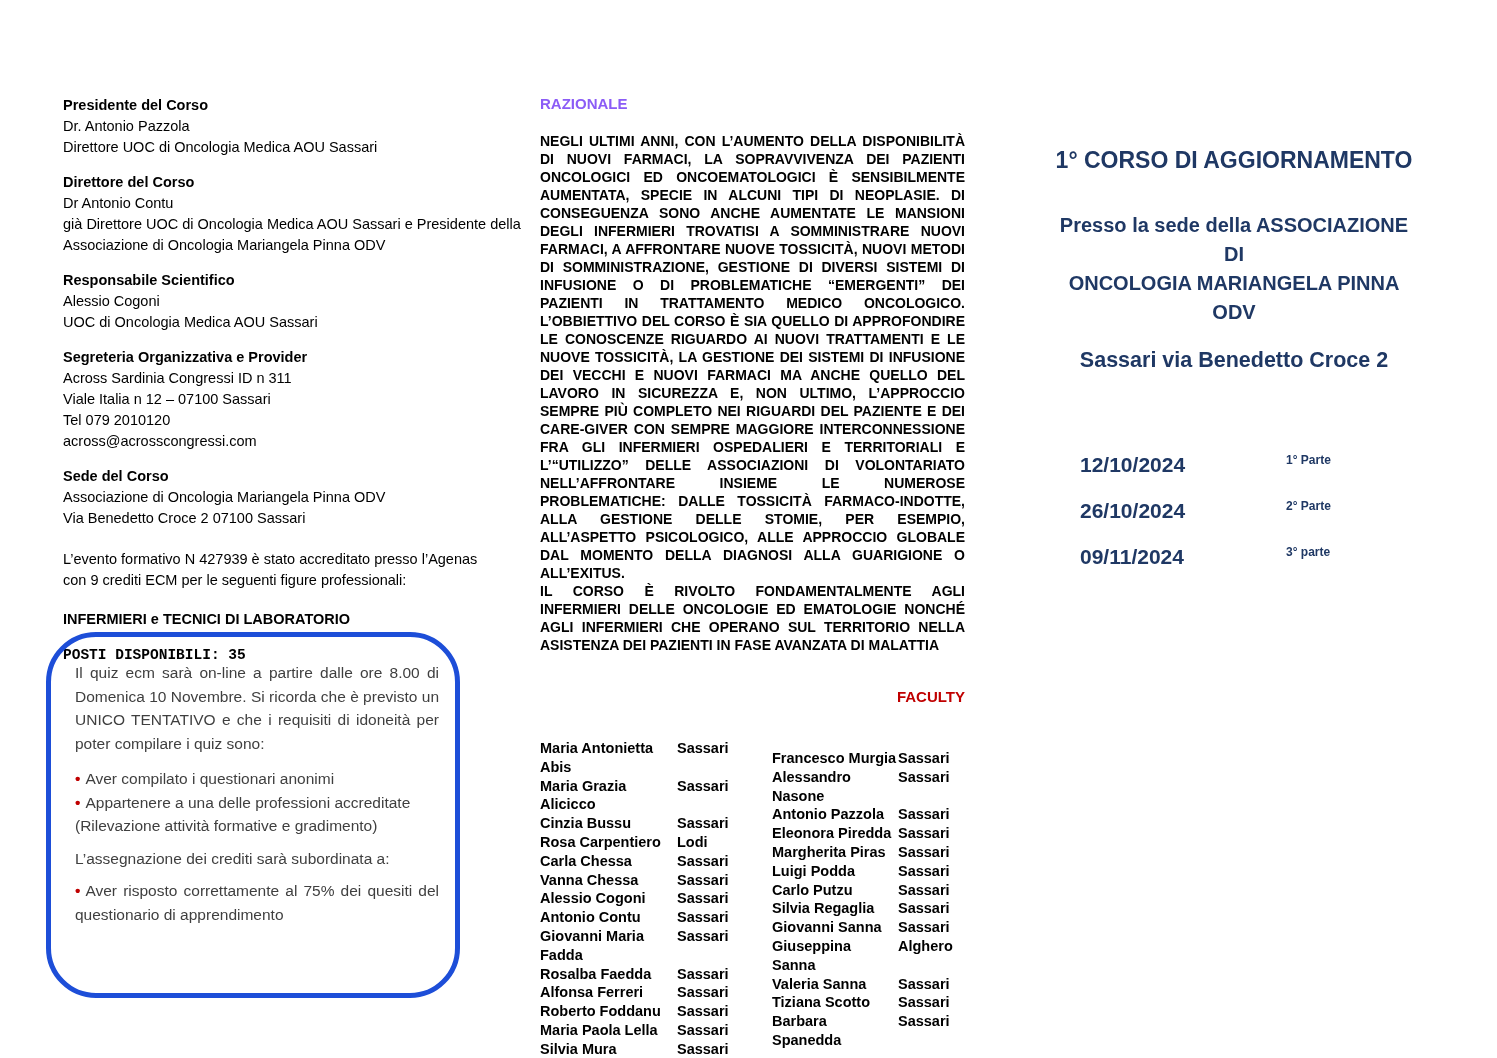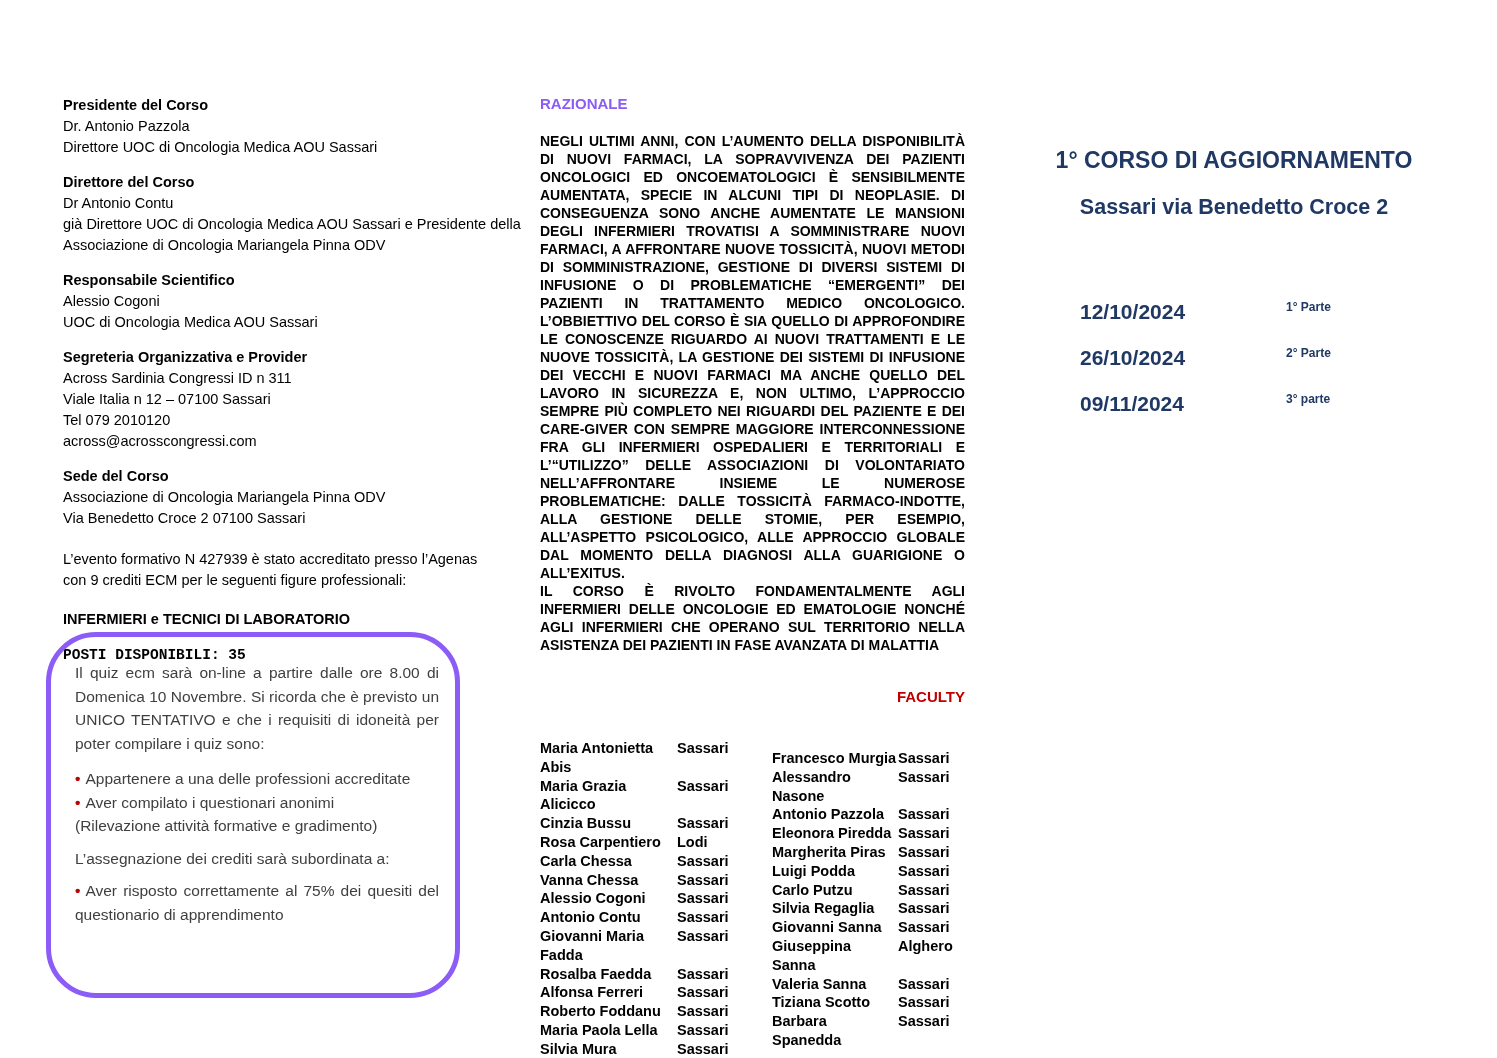--- a/index.html
+++ b/index.html
@@ -12,21 +12,21 @@
   
   .panel-left { position:absolute; left:63px; top:95px; width:462px; }
   .section { margin-bottom:14px; font-size:14.5px; line-height:21px; }
   .sec-heading { font-weight:700; }
   .acc-block { margin-top:20px; font-size:14.5px; line-height:21px; }
   .professions { margin-top:20px; font-size:14.5px; font-weight:700; }
   .seats { margin-top:20px; font-size:14.5px; font-weight:700;font-family:Liberation Mono, monospace; }
 
   .quiz-box {
     position:absolute; left:46px; top:632px; width:414px; height:366px;
-    border:5px solid #8b5cf6; border-radius:50px;
+    border:5px solid #1d4ed8; border-radius:50px;
     padding:24px 16px 10px 24px;
     color:#3F3F3F; font-size:15.5px; line-height:23.5px;
     text-align:justify;
   }
   .quiz-box .q-para { text-align:justify; }
   .q-gap-lg { height:12px; }
   .q-gap-sm { height:9px; }
   .dot { color:#C00000; font-weight:700; margin-right:5px; }
 
   
@@ -110,24 +110,24 @@
   </div>
 
   <div class="professions">INFERMIERI e TECNICI DI LABORATORIO</div>
   <div class="seats">POSTI DISPONIBILI: 35</div>
 </div>
 
 <div class="quiz-box">
   <div class="q-para">Il quiz ecm sarà on-line a partire dalle ore 8.00 di Domenica 10 Novembre. Si ricorda che è previsto un UNICO TENTATIVO e che i requisiti di idoneità per poter compilare i quiz sono:</div>
   <div class="q-gap-lg"></div>
   <div class="q-bullet">
+    <span class="dot">•</span><span>Aver compilato i questionari anonimi</span>
+  </div>
+  <div class="q-bullet">
     <span class="dot">•</span><span>Appartenere a una delle professioni accreditate</span>
-  </div>
-  <div class="q-bullet">
-    <span class="dot">•</span><span>Aver compilato i questionari anonimi</span>
   </div>
   <div class="q-para">(Rilevazione attività formative e gradimento)</div>
   <div class="q-gap-sm"></div>
   <div class="q-para">L’assegnazione dei crediti sarà subordinata a:</div>
   <div class="q-gap-sm"></div>
   <div class="q-bullet">
     <span class="dot">•</span><span>Aver risposto correttamente al 75% dei quesiti del questionario di apprendimento</span>
   </div>
 </div>
 
@@ -253,20 +253,24 @@
         <span class="f-city">Sassari</span>
       </div>
       </div>
   </div>
 </div>
 
 <div class="panel-right">
   <div class="kicker">1° CORSO DI AGGIORNAMENTO</div>
 
 
+  <div class="venue">
+      <div class="venue-line">Presso la sede della ASSOCIAZIONE DI</div>
+      <div class="venue-line">ONCOLOGIA MARIANGELA PINNA ODV</div>
+    </div>
 
   <div class="address">Sassari via Benedetto Croce 2</div>
 
   <div class="dates">
       <div class="date-row">
       <span class="d-date">12/10/2024</span>
       <span class="d-part">1° Parte</span>
     </div>
       <div class="date-row">
       <span class="d-date">26/10/2024</span>

